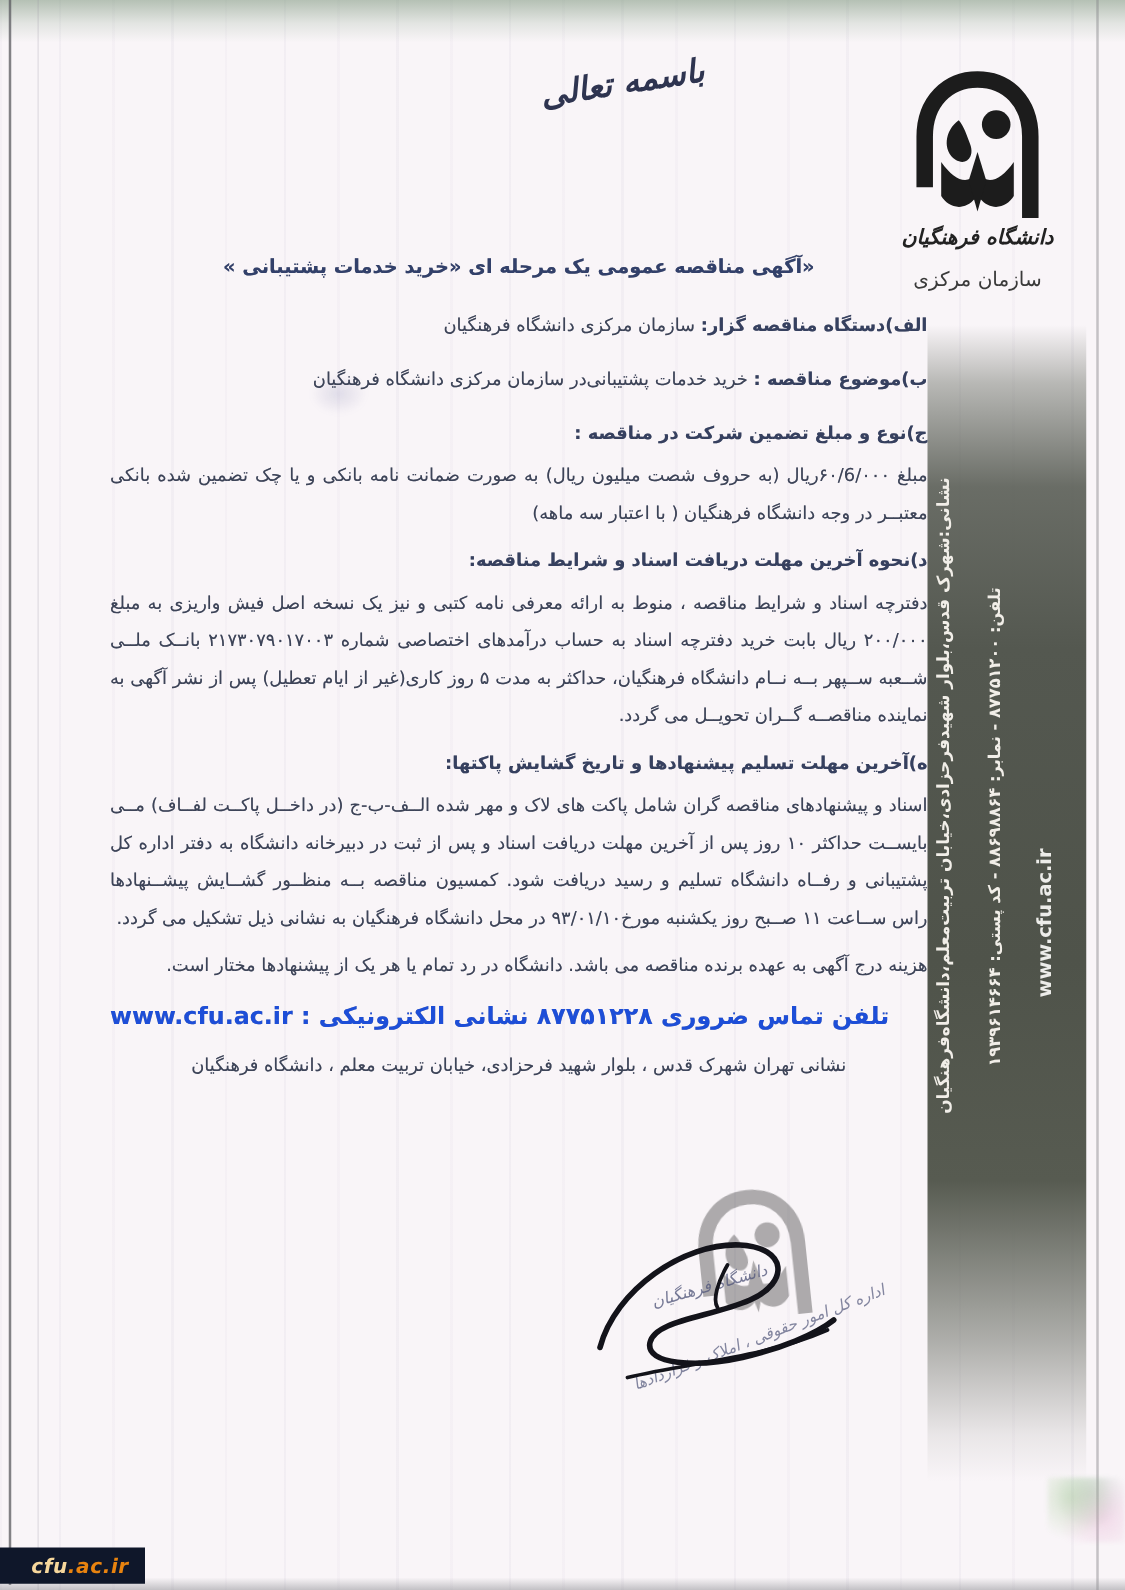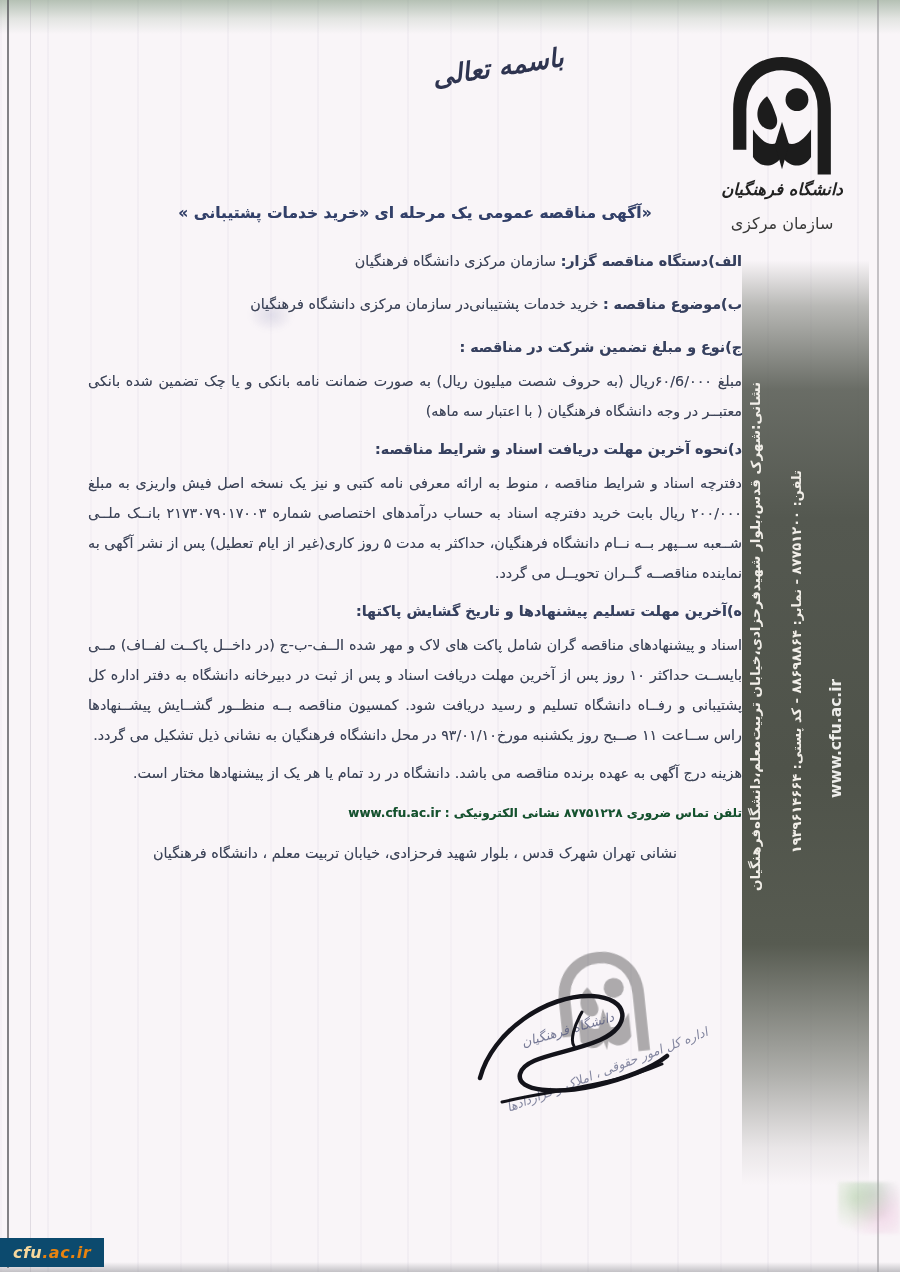--- a/index.html
+++ b/index.html
@@ -50,34 +50,34 @@
   .v-web{left:827px;top:798px;width:158px;font-size:15.5px;direction:ltr;text-align:left;color:#ededea;}
   
   .content{position:absolute;left:88px;top:198px;width:654px;direction:rtl;
     color:#3d4458;font-size:14.3px;line-height:30px;text-shadow:0 0 .4px rgba(60,66,88,.5);}
   .doc-title{text-align:center;font-weight:bold;font-size:15.5px;color:#32406a;margin:0 0 18px 0;}
   .row{margin:0 0 13px 0;}
   .lbl{font-weight:bold;color:#36405f;}
   .sec-head{font-weight:bold;color:#36405f;margin:4px 0 4px 0;}
   .para{text-align:justify;margin:0 0 8px 0;}
   .fee{margin:4px 0 10px 0;text-align:right;}
-  .contact{text-align:right;font-weight:bold;font-size:12px;color:#14532d;margin:6px 0 10px 0;}
+  .contact{text-align:left;font-weight:bold;font-size:19px;color:#1d4ed8;margin:6px 0 10px 0;}
   .addr{text-align:center;margin:1px;}
   
   .stamp-logo{position:absolute;left:548px;top:942px;opacity:.34;transform:rotate(-6deg);
     filter:grayscale(60%) blur(.6px);}
   .stamp-t1{position:absolute;left:520px;top:1022px;transform:rotate(-16deg);
     font-size:13px;font-style:italic;color:rgba(85,90,125,.8);direction:rtl;white-space:nowrap;}
   .stamp-t2{position:absolute;left:500px;top:1062px;transform:rotate(-21deg);
     font-size:12.5px;font-style:italic;color:rgba(85,90,125,.72);direction:rtl;white-space:nowrap;}
   .signature{position:absolute;left:462px;top:982px;}
   
-  .wm{position:absolute;left:0;top:1238px;width:104px;height:29px;background:#0c4a6e;
+  .wm{position:absolute;left:0;top:1238px;width:104px;height:29px;background:#0f172a;
     display:flex;align-items:center;justify-content:center;font-style:italic;font-weight:bold;
-    font-size:16px;letter-spacing:.5px;}
+    font-size:16px;letter-spacing:.5px;padding-left:12px;}
   .wm .p1{color:#f6d79c;}
   .wm .p2{color:#e8830f;}
 </style>
 </head>
 <body>
 
 <div class="canvas">
 
   <div class="streaks"></div>
   <div class="edge-top"></div>

